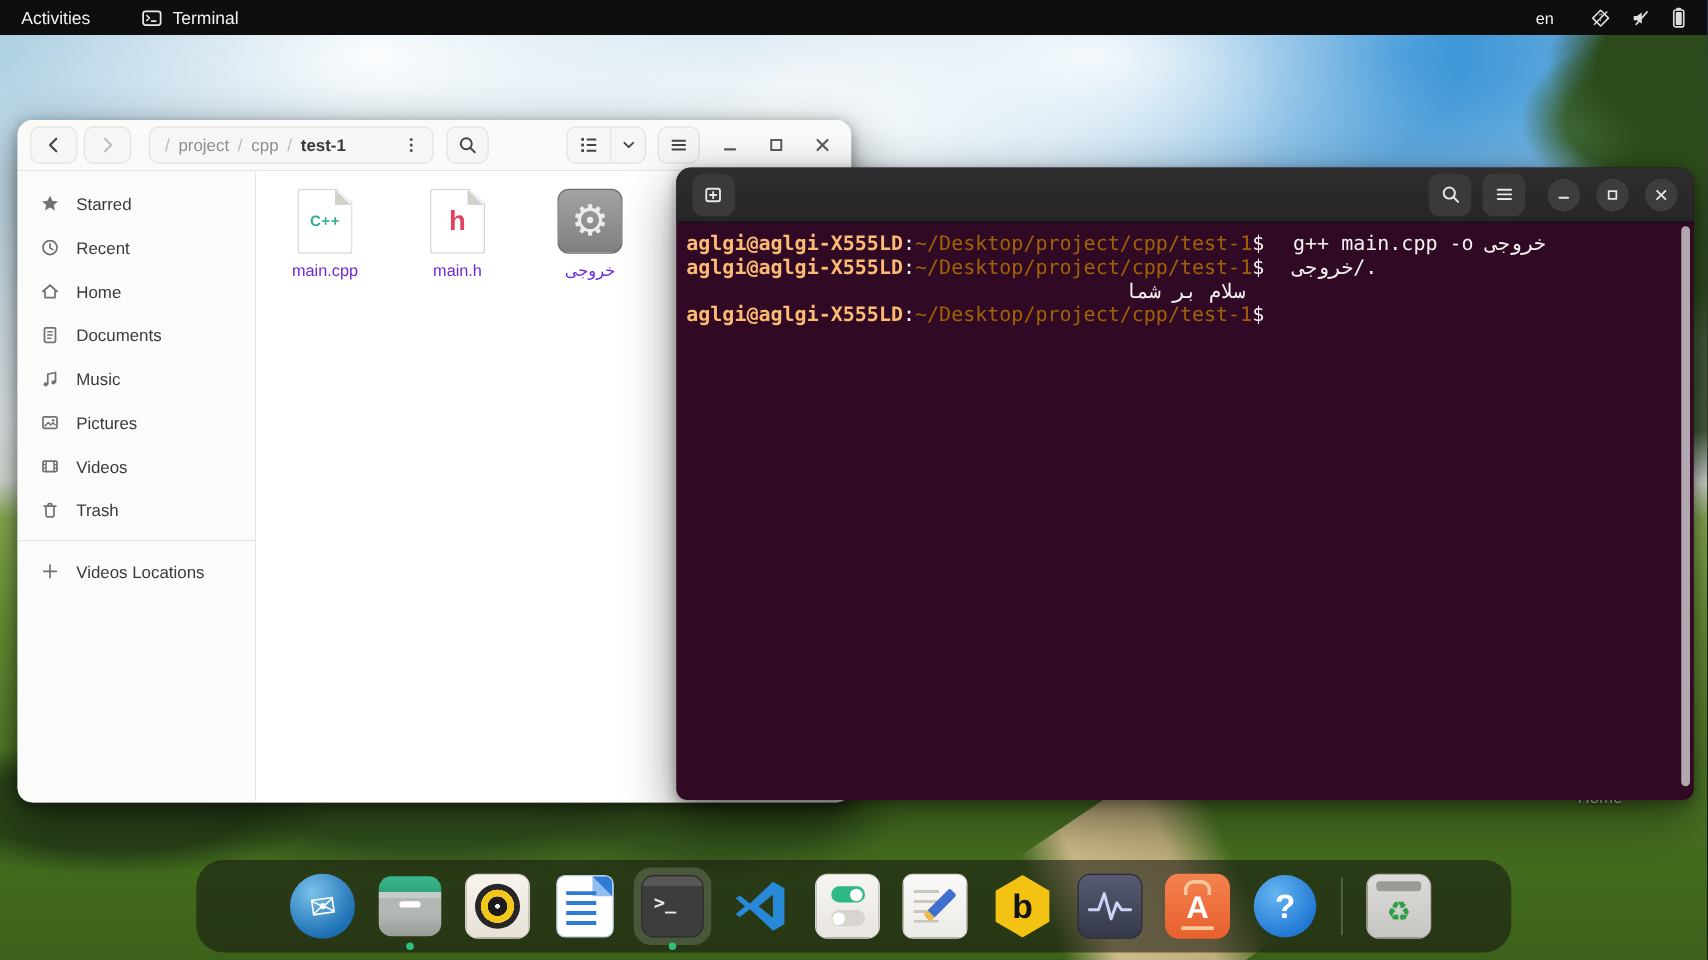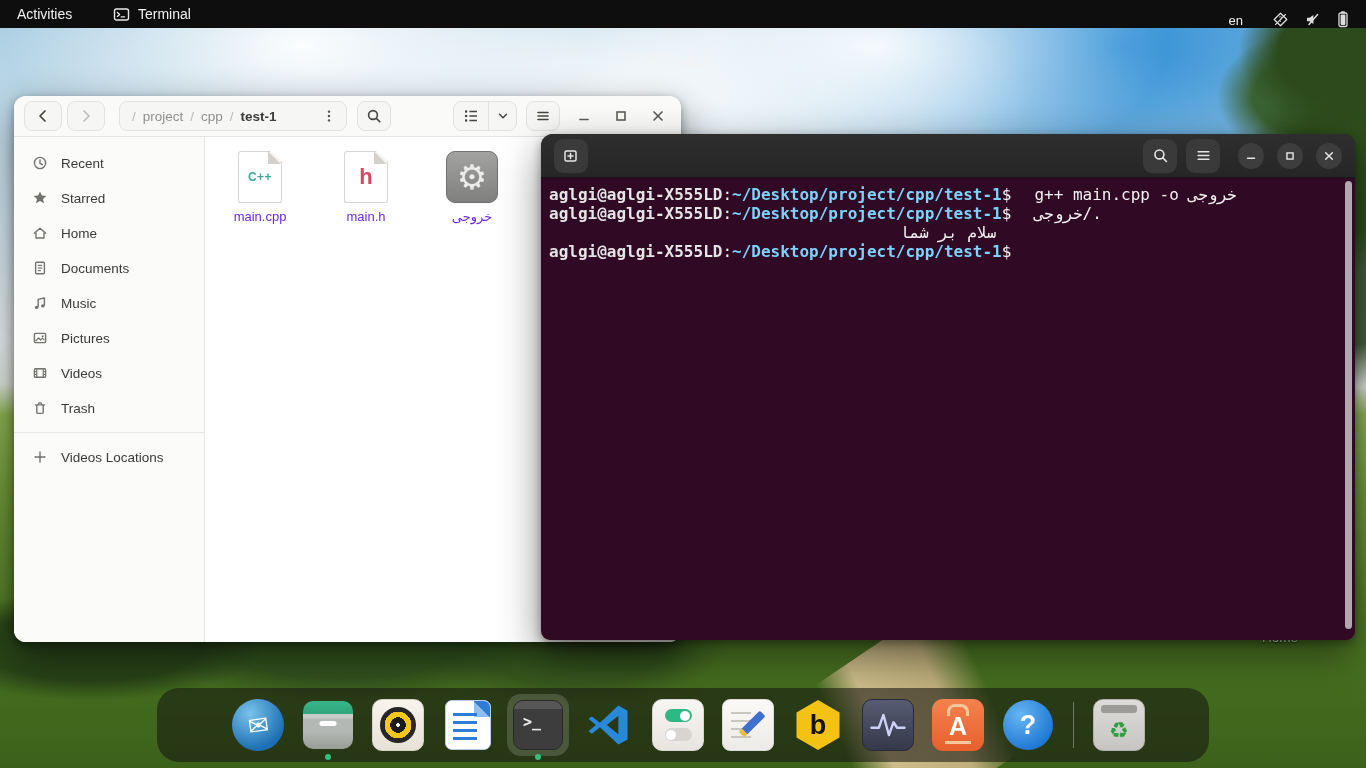--- a/index.html
+++ b/index.html
@@ -33,21 +33,21 @@
     background:linear-gradient(100deg, rgba(205,188,137,0) 18%, #cdbc89 30%, #bfae7c 52%, rgba(191,174,124,0) 66%);
     transform:rotate(-34deg);
   }
 
   
   .topbar { position:absolute; left:0; top:0; width:1366px; height:28px; background:#0e0e0e; z-index:40;
     display:flex; align-items:center; color:#f2f2f2; font-size:14px; }
   .tb-activities { padding:0 17px; height:100%; display:flex; align-items:center; border-radius:0; }
   .tb-appmenu { position:absolute; left:113px; top:0; height:28px; display:flex; align-items:center; gap:8px; }
   .tb-clock { position:absolute; left:667px; top:0; height:44px; transform:translateX(-50%); display:flex; align-items:center;margin-top:36px; }
-  .tb-right { position:absolute; right:0; top:0; height:28px; display:flex; align-items:flex-end; gap:15px; padding-right:16px; }
+  .tb-right { position:absolute; right:0; top:0; height:28px; display:flex; align-items:center; gap:15px; padding-right:16px; }
   .tb-lang { font-size:13px; margin-right:14px; }
   .tb-ico { display:flex; align-items:center; }
 
   
   .win-shadow { box-shadow:0 16px 42px rgba(0,0,0,.48), 0 3px 10px rgba(0,0,0,.35); }
 
   
   .files-win { position:absolute; left:14px; top:96px; width:667px; height:546px; z-index:3;
     border-radius:12px; background:#fff; overflow:hidden; }
   .fw-header { position:absolute; left:0; top:0; width:100%; height:41px; background:#fafaf9;
@@ -97,23 +97,23 @@
     display:flex; align-items:center; justify-content:center; }
   .tw-spacer { flex:1; }
   .tw-circle { width:26px; height:26px; border-radius:50%; background:#3d3d3d; color:#e6e6e6;
     display:flex; align-items:center; justify-content:center; margin-left:13px; }
   .tw-search { margin-left:0; }
   .tw-menu { margin-left:9px; }
   .tw-circle.first { margin-left:18px; }
   .tw-body { position:relative; height:462px; padding:7px 10px 0 8px;
     font-family:"DejaVu Sans Mono","DejaVu Sans",monospace; font-size:16px; line-height:19px; color:#f4f2f3; }
   .trow { white-space:pre; }
-  .tp-user { color:#e5e5e5; font-weight:700; }
+  .tp-user { color:#fdba74; font-weight:700; }
   .tp-colon { color:#f4f2f3; }
-  .tp-path { color:#7dd3fc; font-weight:700; }
+  .tp-path { color:#a16207; font-weight:400; }
   .tp-dollar { color:#f4f2f3; }
   .tp-cmd { margin-left:23px; }
   .trow.rtl { direction:rtl; text-align:center; padding-left:18px; padding-right:16px; }
   .tw-scrollbar { position:absolute; right:3px; top:3px; width:7px; height:448px; border-radius:4px;
     background:rgba(196,189,193,.88); }
 
   
   .home-label { position:absolute; left:1262px; top:630px; z-index:4; color:#f4f4f4; font-size:13.5px;
     text-shadow:0 1px 2px rgba(0,0,0,.85); }
 
@@ -263,30 +263,30 @@
             <line x1="4" y1="4" x2="12" y2="12" stroke="currentColor" stroke-width="1.7" stroke-linecap="round"></line>
             <line x1="12" y1="4" x2="4" y2="12" stroke="currentColor" stroke-width="1.7" stroke-linecap="round"></line>
           </svg>
       </div>
     </div>
 
     <div class="fw-body">
       <div class="fw-sidebar">
         <div class="sb-item">
           <svg width="16" height="16" viewBox="0 0 16 16">
+              <path d="M8 1.6 L9.9 5.6 L14.3 6.1 L11 9 L12 13.3 L8 11 L4 13.3 L5 9 L1.7 6.1 L6.1 5.6 Z" fill="currentColor"></path>
+            </svg>
+          <span>Starred</span>
+        </div>
+        <div class="sb-item">
+          <svg width="16" height="16" viewBox="0 0 16 16">
               <circle cx="8" cy="8" r="5.6" fill="none" stroke="currentColor" stroke-width="1.4"></circle>
               <path d="M8 5 V8.3 L10.3 9.7" fill="none" stroke="currentColor" stroke-width="1.4" stroke-linecap="round"></path>
             </svg>
           <span>Recent</span>
-        </div>
-        <div class="sb-item">
-          <svg width="16" height="16" viewBox="0 0 16 16">
-              <path d="M8 1.6 L9.9 5.6 L14.3 6.1 L11 9 L12 13.3 L8 11 L4 13.3 L5 9 L1.7 6.1 L6.1 5.6 Z" fill="currentColor"></path>
-            </svg>
-          <span>Starred</span>
         </div>
         <div class="sb-item">
           <svg width="16" height="16" viewBox="0 0 16 16">
               <path d="M2.3 8.2 L8 3.2 L13.7 8.2" fill="none" stroke="currentColor" stroke-width="1.4" stroke-linecap="round" stroke-linejoin="round"></path>
               <path d="M4 7.6 V13 H12 V7.6" fill="none" stroke="currentColor" stroke-width="1.4" stroke-linejoin="round"></path>
             </svg>
           <span>Home</span>
         </div>
         <div class="sb-item">
           <svg width="16" height="16" viewBox="0 0 16 16">

